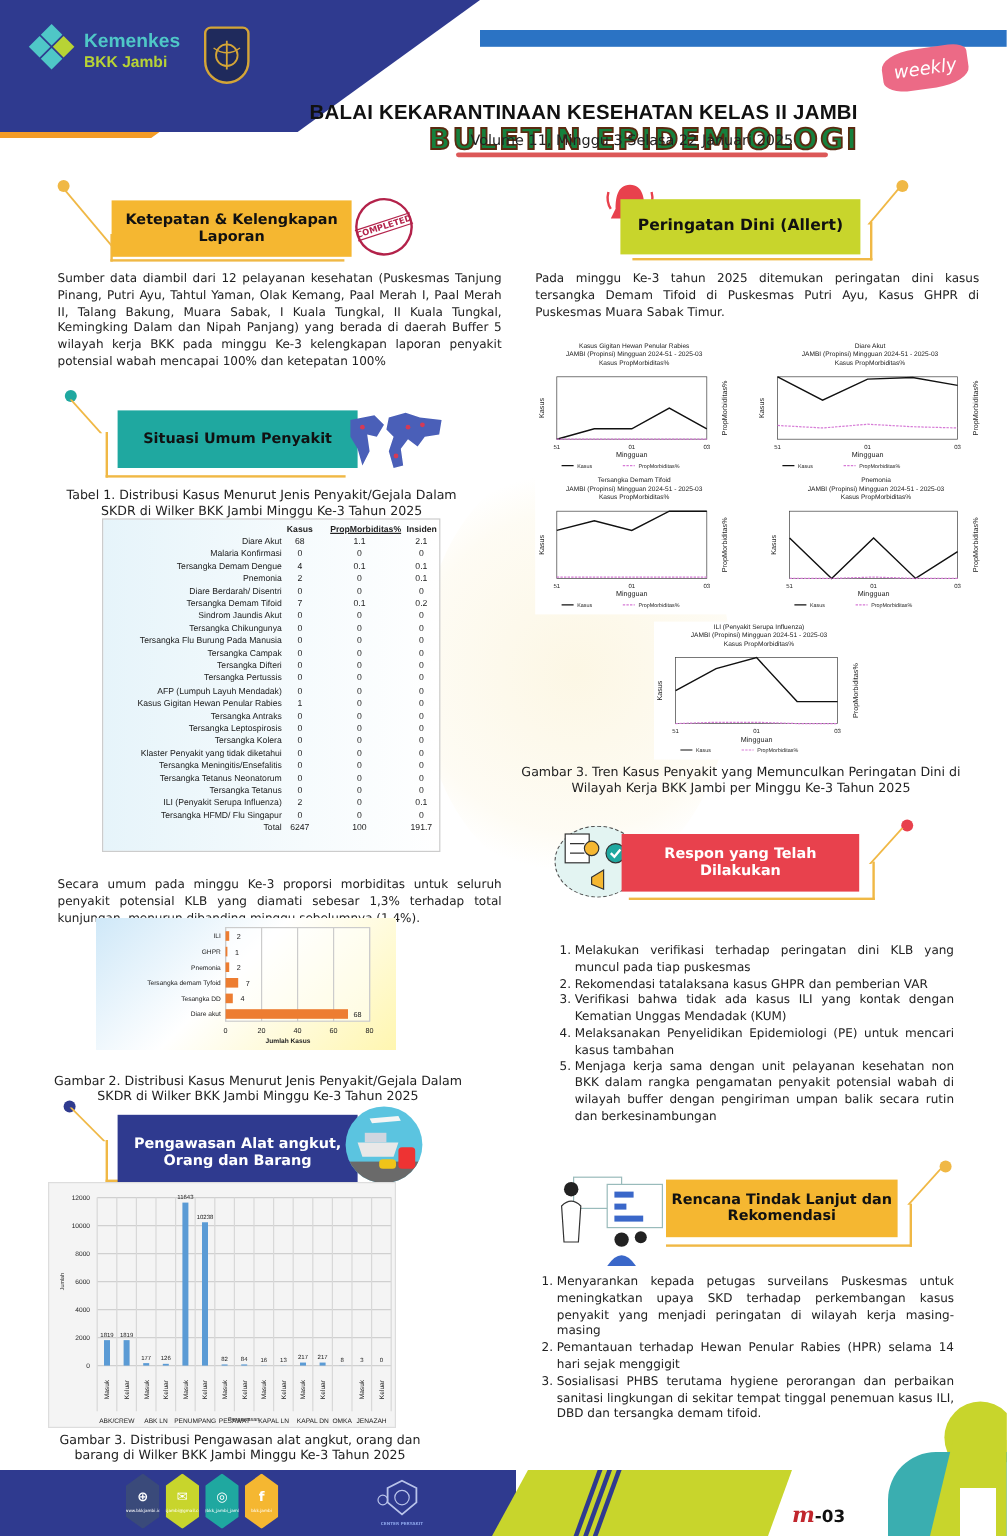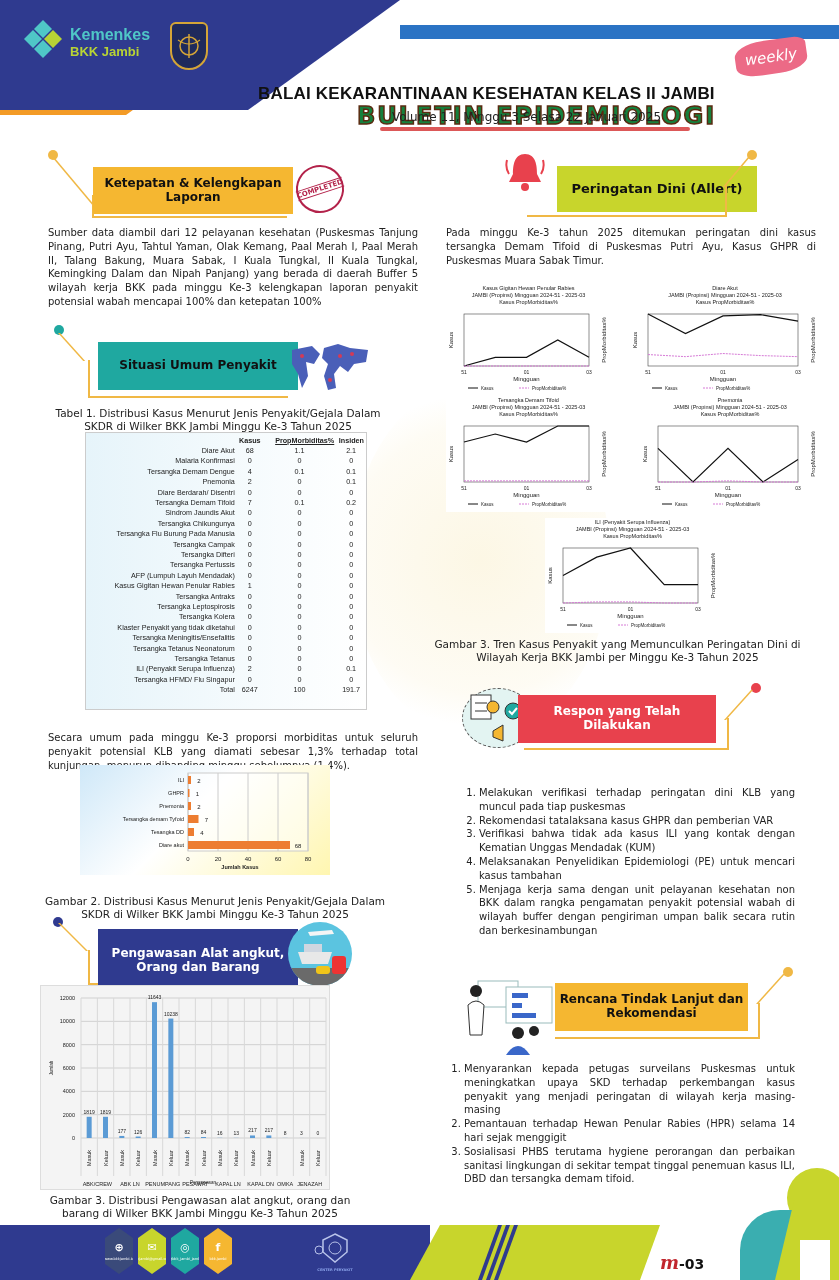--- a/index.html
+++ b/index.html
@@ -100,21 +100,21 @@
 <div class="abs" style="left:296px;top:165px;width:48px;height:48px;border-radius:50%;border:2px solid #b3224a;display:flex;align-items:center;justify-content:center;transform:rotate(-18deg);">
   <span style="font:bold 7px 'DejaVu Sans',sans-serif;color:#b3224a;border-top:1px solid #b3224a;border-bottom:1px solid #b3224a;">COMPLETED</span>
 </div>
 <div class="para" style="left:48px;top:226px;width:370px;">Sumber data diambil dari 12 pelayanan kesehatan (Puskesmas Tanjung Pinang, Putri Ayu, Tahtul Yaman, Olak Kemang, Paal Merah I, Paal Merah II, Talang Bakung, Muara Sabak, I Kuala Tungkal, II Kuala Tungkal, Kemingking Dalam dan Nipah Panjang) yang berada di daerah Buffer 5 wilayah kerja BKK pada minggu Ke-3 kelengkapan laporan penyakit potensial wabah mencapai 100% dan ketepatan 100%</div>
 
 <svg class="abs" style="left:503px;top:148px;" width="44" height="48" viewBox="0 0 44 48">
   <path d="M22 6 C11 6 10 18 10 26 L6 34 L38 34 L34 26 C34 18 33 6 22 6Z" fill="#e8414d"></path>
   <circle cx="22" cy="39" r="4" fill="#e8414d"></circle>
   <path d="M4 12 Q2 20 6 26 M40 12 Q42 20 38 26" stroke="#e8414d" stroke-width="2" fill="none"></path>
 </svg>
-<div class="sec-box" style="left:517px;top:166px;width:200px;height:46px;background:#c8d52c;color:#111;font-size:13px;margin-left:40px;">Peringatan Dini (Allert)</div>
+<div class="sec-box" style="left:517px;top:166px;width:200px;height:46px;background:#c8d52c;color:#111;font-size:13px;">Peringatan Dini (Allert)</div>
 <div class="dot" style="left:747px;top:150px;background:#f0b845;"></div>
 <div class="connector" style="left:725px;top:157px;width:25px;height:30px;border-width:0 2px 0 0;transform:skewX(-40deg);transform-origin:top right;"></div>
 <div class="connector" style="left:527px;top:185px;width:200px;height:32px;border-width:0 2px 2px 0;"></div>
 <div class="para" style="left:446px;top:226px;width:370px;">Pada minggu Ke-3 tahun 2025 ditemukan peringatan dini kasus tersangka Demam Tifoid di Puskesmas Putri Ayu, Kasus GHPR di Puskesmas Muara Sabak Timur.</div>
 
 <div class="lc" style="left:446px;top:284px;width:165px;height:112px;"><svg id="lc0" width="165" height="112">
       <text x="82.5" y="6" font-size="5.5" text-anchor="middle" font-family="Liberation Sans, sans-serif" fill="#222">Kasus Gigitan Hewan Penular Rabies</text>
       <text x="82.5" y="13" font-size="5.5" text-anchor="middle" font-family="Liberation Sans, sans-serif" fill="#222">JAMBI (Propinsi) Mingguan 2024-51 - 2025-03</text>
       <text x="82.5" y="20" font-size="5.5" text-anchor="middle" font-family="Liberation Sans, sans-serif" fill="#222">Kasus PropMorbiditas%</text>
       <rect x="18" y="30" width="125" height="52" fill="none" stroke="#444" stroke-width="0.6"></rect>

